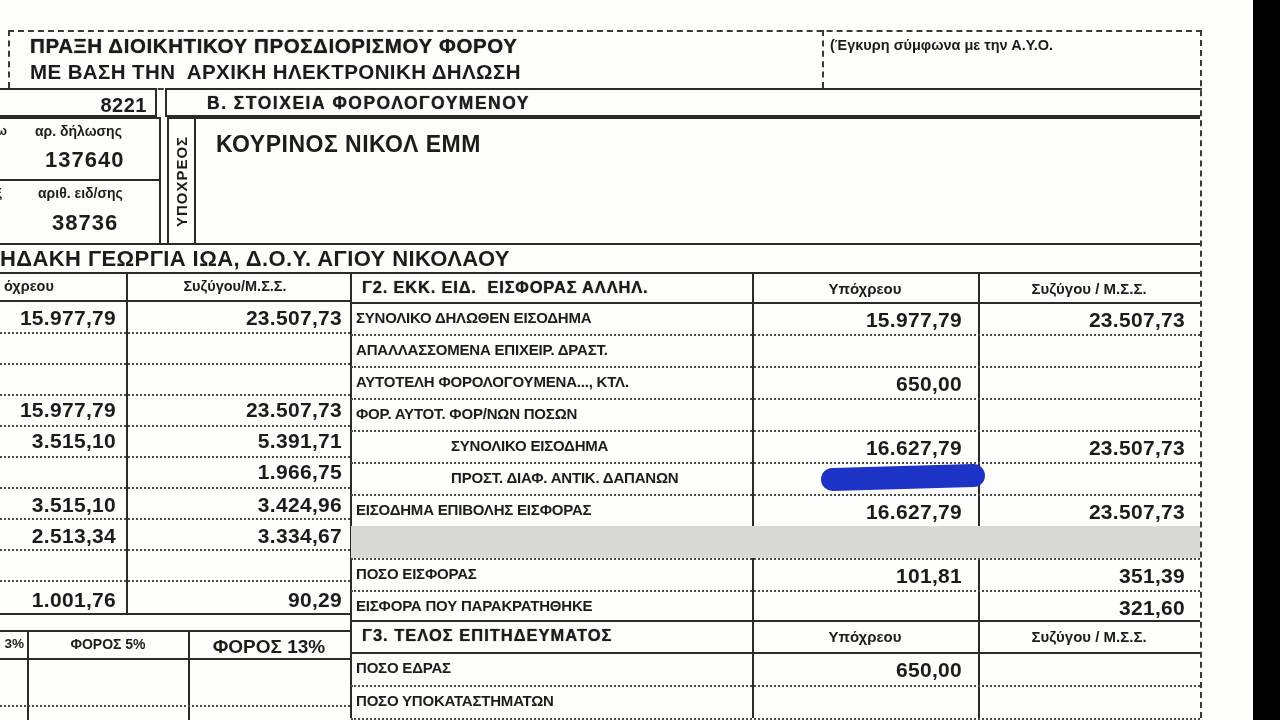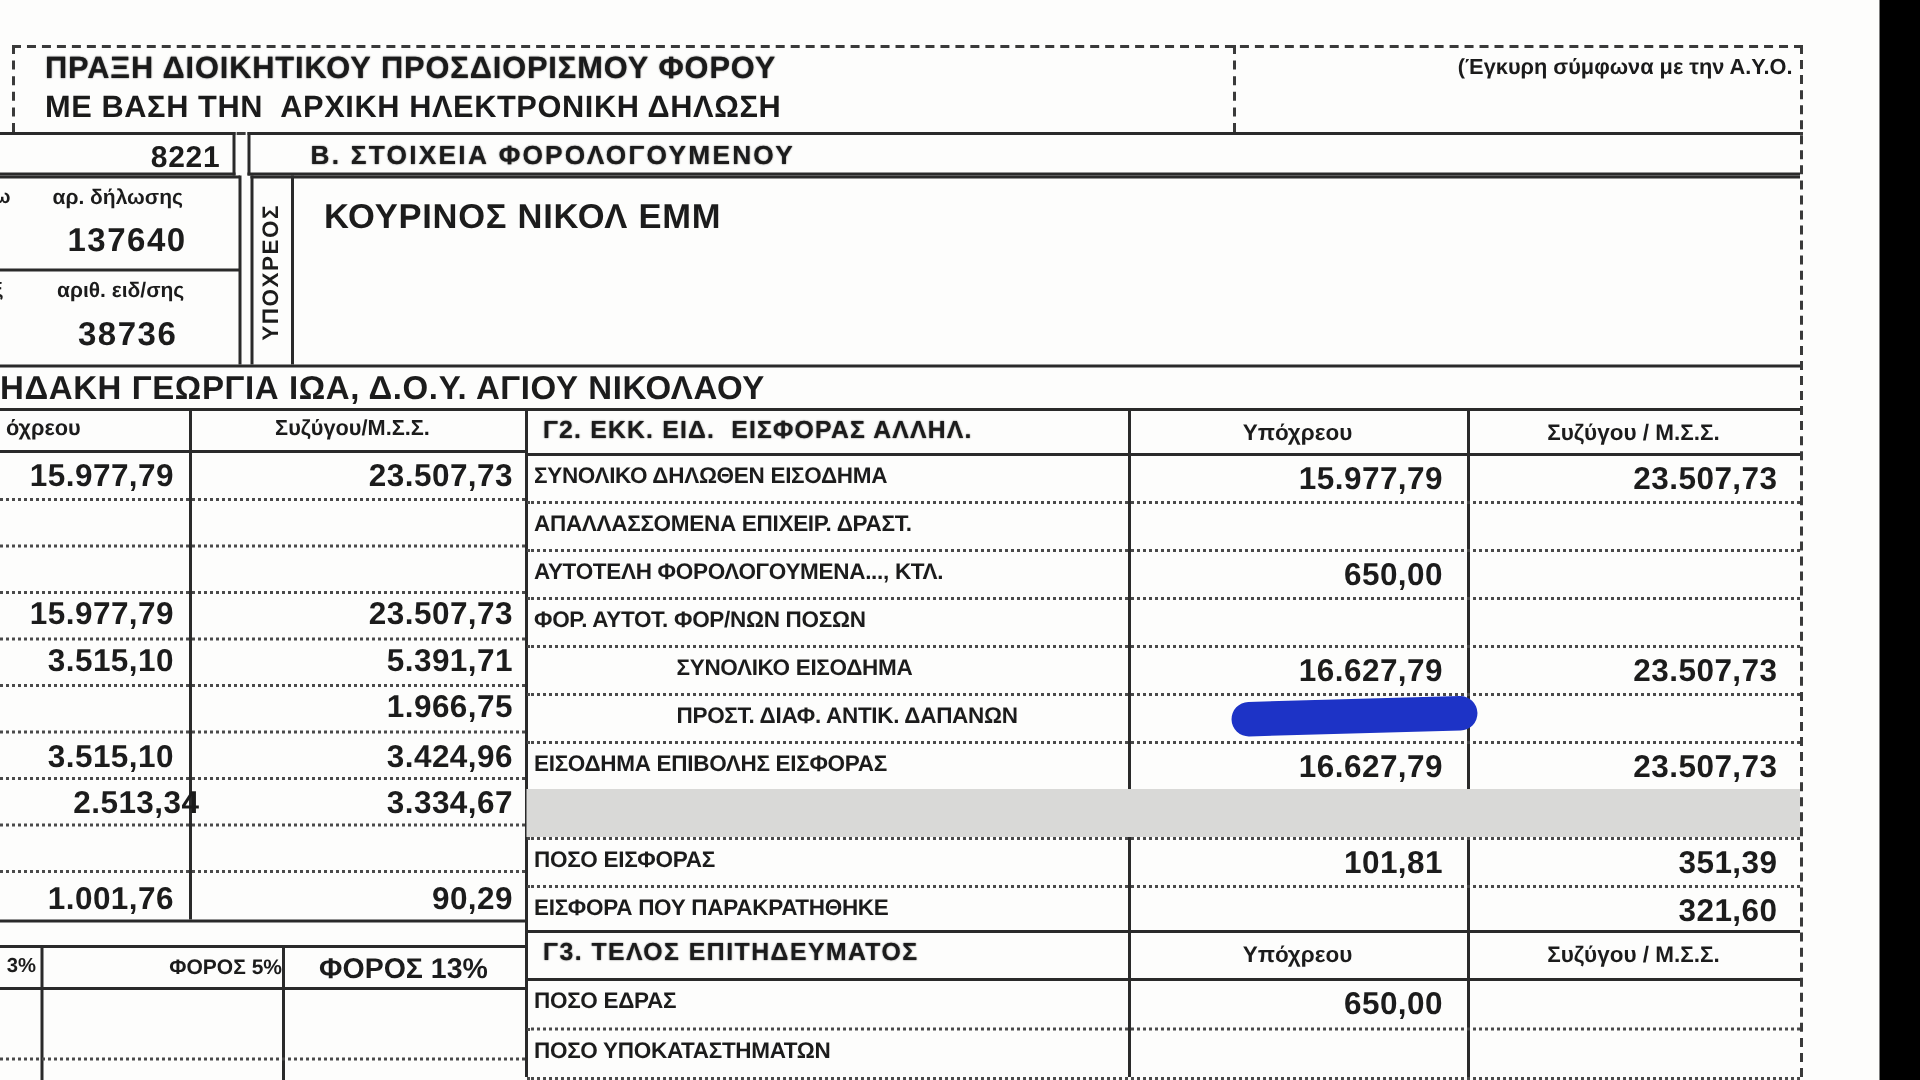--- a/index.html
+++ b/index.html
@@ -33,21 +33,21 @@
 
   <div class="abs hdash" style="left:8px;top:30px;width:1194px;"></div>
   <div class="abs vdash" style="left:8px;top:30px;height:58px;"></div>
   <div class="abs vdash" style="left:1200px;top:30px;height:688px;"></div>
   <div class="abs vdash" style="left:822px;top:30px;height:58px;"></div>
   <div class="abs hdash" style="left:8px;top:88px;width:1194px;"></div>
 
   <div class="abs ink smudge" style="left:30px;top:34px;font-size:20.5px;letter-spacing:.6px;">ΠΡΑΞΗ ΔΙΟΙΚΗΤΙΚΟΥ ΠΡΟΣΔΙΟΡΙΣΜΟΥ ΦΟΡΟΥ</div>
   <div class="abs ink" style="left:30px;top:60px;font-size:20.5px;letter-spacing:.4px;white-space:pre;">ΜΕ ΒΑΣΗ ΤΗΝ  ΑΡΧΙΚΗ ΗΛΕΚΤΡΟΝΙΚΗ ΔΗΛΩΣΗ</div>
 
-  <div class="abs ink" style="left:830px;top:37px;width:365px;text-align:right;font-size:14.5px;line-height:17px;">
+  <div class="abs ink" style="left:830px;top:37px;width:365px;text-align:left;font-size:14.5px;line-height:17px;">
     <div>(Έγκυρη σύμφωνα με την Α.Υ.Ο.</div>
   </div>
 
   <div class="abs cell" style="left:0;top:88px;width:157px;height:29px;border-top:2px solid #2a2a2a;border-right:2px solid #2a2a2a;border-bottom:2px solid #2a2a2a;">
     <div style="position:absolute;right:8px;top:4px;font-size:20px;letter-spacing:.5px;">8221</div>
   </div>
 
   <div class="abs cell" style="left:165px;top:88px;width:1035px;height:29px;border:2px solid #2a2a2a;border-right:none;">
     <div class="smudge" style="position:absolute;left:40px;top:3px;font-size:17.5px;letter-spacing:1.5px;">Β. ΣΤΟΙΧΕΙΑ ΦΟΡΟΛΟΓΟΥΜΕΝΟΥ</div>
   </div>
@@ -99,30 +99,30 @@
 
     <div class="abs num" style="left:0;top:5px;width:116px;">15.977,79</div>
     <div class="abs num" style="left:130px;top:5px;width:212px;">23.507,73</div>
     <div class="abs num" style="left:0;top:97px;width:116px;">15.977,79</div>
     <div class="abs num" style="left:130px;top:97px;width:212px;">23.507,73</div>
     <div class="abs num" style="left:0;top:128px;width:116px;">3.515,10</div>
     <div class="abs num" style="left:130px;top:128px;width:212px;">5.391,71</div>
     <div class="abs num" style="left:130px;top:159px;width:212px;">1.966,75</div>
     <div class="abs num" style="left:0;top:192px;width:116px;">3.515,10</div>
     <div class="abs num" style="left:130px;top:192px;width:212px;">3.424,96</div>
-    <div class="abs num" style="left:0;top:223px;width:116px;margin-left:17px;">2.513,34</div>
+    <div class="abs num" style="left:0;top:223px;width:116px;">2.513,34</div>
     <div class="abs num" style="left:130px;top:223px;width:212px;">3.334,67</div>
     <div class="abs num" style="left:0;top:287px;width:116px;">1.001,76</div>
     <div class="abs num" style="left:130px;top:287px;width:212px;">90,29</div>
   </div>
   <div class="abs hline" style="left:0;top:613px;width:350px;"></div>
 
   <div class="abs hline" style="left:0;top:630px;width:350px;"></div>
   <div class="abs" style="left:0;top:636px;width:24px;text-align:right;font-size:13.5px;">3%</div>
-  <div class="abs" style="left:28px;top:636px;width:160px;text-align:right;font-size:14px;">ΦΟΡΟΣ 5%</div>
+  <div class="abs" style="left:28px;top:636px;width:160px;text-align:center;font-size:14px;">ΦΟΡΟΣ 5%</div>
   <div class="abs" style="left:190px;top:636px;width:158px;text-align:center;font-size:19px;">ΦΟΡΟΣ 13%</div>
   <div class="abs hline" style="left:0;top:658px;width:350px;"></div>
   <div class="abs vline" style="left:27px;top:630px;height:90px;"></div>
   <div class="abs vline" style="left:188px;top:630px;height:90px;"></div>
   <div class="abs hdot" style="left:0;top:705px;width:350px;"></div>
 
   <div class="abs vline" style="left:752px;top:272px;height:446px;"></div>
   <div class="abs vline" style="left:978px;top:272px;height:446px;"></div>
 
   <div class="abs smudge" style="left:362px;top:278px;font-size:16.5px;letter-spacing:.8px;white-space:pre;">Γ2. ΕΚΚ. ΕΙΔ.  ΕΙΣΦΟΡΑΣ ΑΛΛΗΛ.</div>

